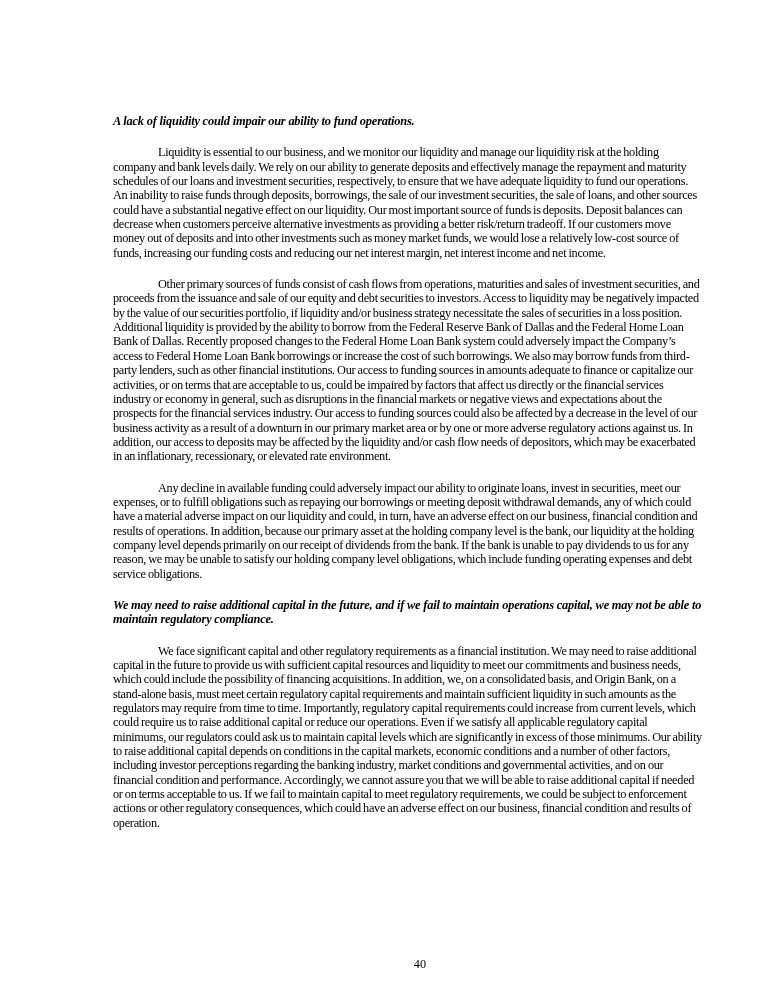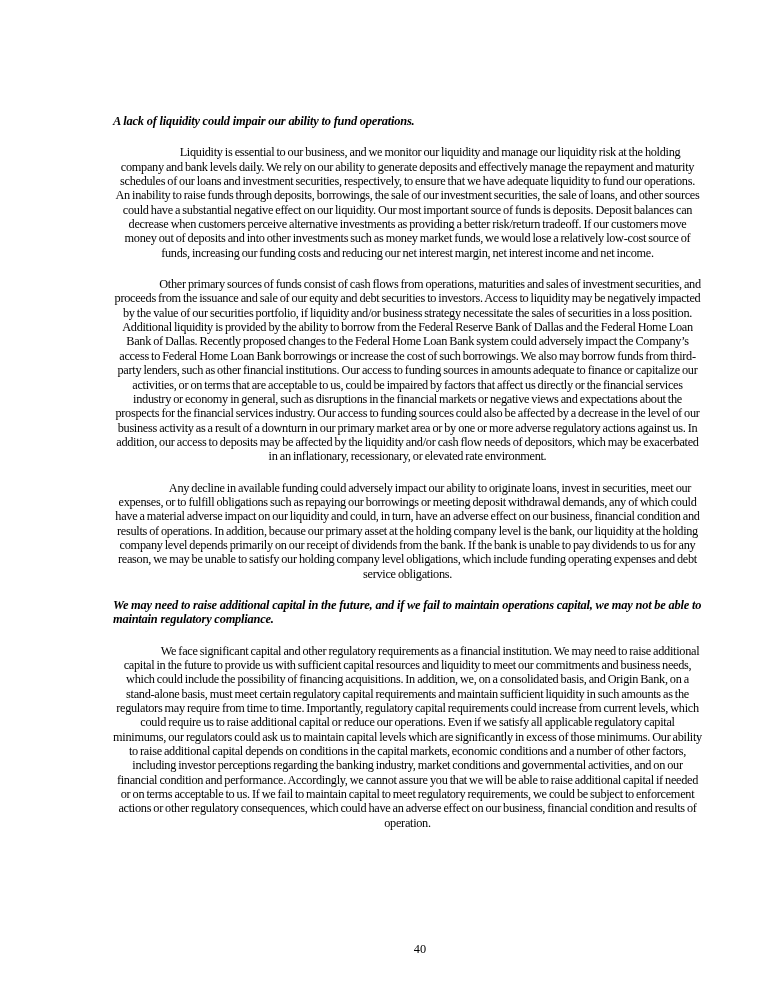--- a/index.html
+++ b/index.html
@@ -27,27 +27,27 @@
     text-align: left;
   }
   .rf-heading.first { margin-top: 0; }
   .body-para {
     font-size: 12.3px;
     line-height: 14.35px;
     letter-spacing: -0.3px;
     word-spacing: -0.6px;
     margin: 17px 0 0 0;
     text-indent: 45px;
-    text-align: center;
+    text-align: left;
   }
   .page-number {
     position: absolute;
     left: 0;
     right: 0;
-    bottom: 37px;
+    bottom: 22px;
     text-align: center;
     font-size: 12.3px;
     line-height: 14px;
     padding-left: 24px;
   }
 </style>
 </head>
 <body>
 
 <div class="page">

